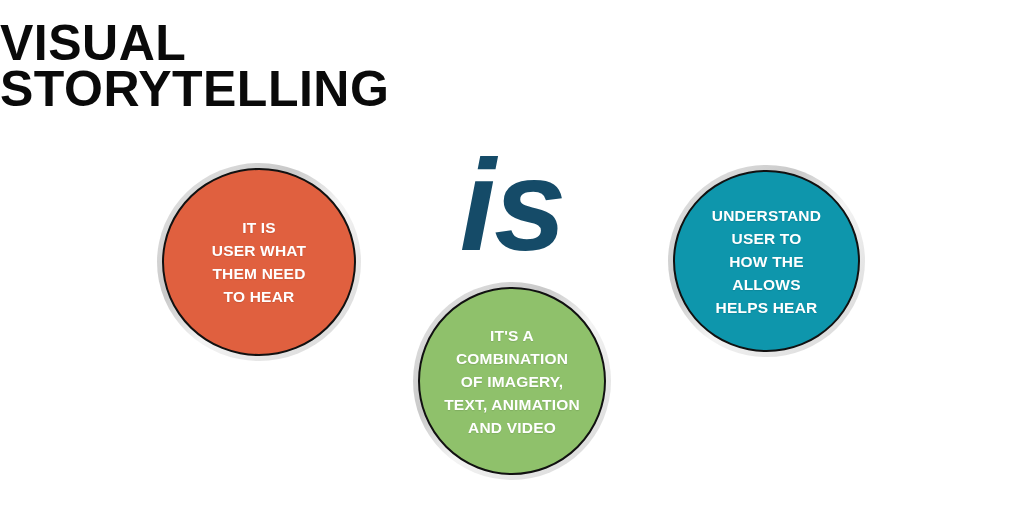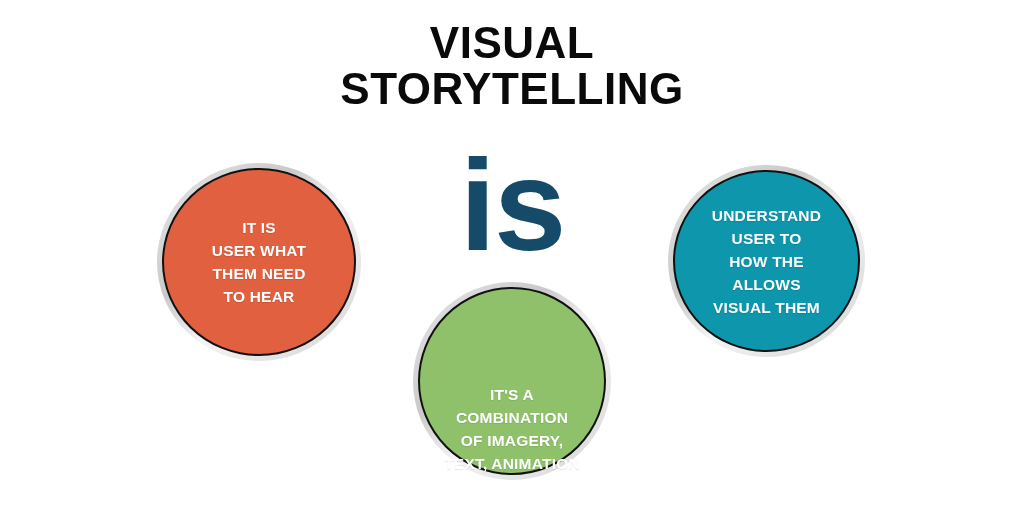--- a/index.html
+++ b/index.html
@@ -17,43 +17,43 @@
     font-family: "Liberation Sans", sans-serif;
     -webkit-font-smoothing: antialiased;
   }
 
   
   .title-block {
     position: absolute;
     left: 0;
     top: 20px;
     width: 1024px;
-    text-align: center;
     color: #0a0a0a;
     font-weight: bold;
-    font-size: 44px;
+    font-size: 50px;
     line-height: 46px;
     letter-spacing: 0.5px;
   }
   .title-line {
     display: block;
     white-space: nowrap;
   }
 
   
   .center-word {
     position: absolute;
     left: 412px;
     top: 140px;
     width: 200px;
     text-align: center;
     font-weight: bold;
     font-size: 130px;
     line-height: 130px;
     letter-spacing: -2px;
+    font-style: italic;
   }
 
   
   .node {
     position: absolute;
     border-radius: 50%;
     box-sizing: border-box;
     display: flex;
     align-items: center;
     justify-content: center;
@@ -107,21 +107,21 @@
     line-height: 23px;
     text-align: center;
     letter-spacing: 0.2px;
     width: 88%;
     text-shadow: 0 1px 1px rgba(0,0,0,0.10);
   }
   .node .label span { display: block; white-space: nowrap; }
 
   
   #node-left   { left: 162px; top: 168px; width: 194px; height: 188px; }
-  #node-center { left: 418px; top: 287px; width: 188px; height: 188px; align-items: flex-end; }
+  #node-center { left: 418px; top: 287px; width: 188px; height: 188px; }
   #node-right  { left: 673px; top: 170px; width: 187px; height: 182px; }
 </style>
 </head>
 <body>
 
 <div id="canvas" style="background: rgb(255, 255, 255);">
 
   <div class="title-block" style="color: rgb(10, 10, 10);">
     <span class="title-line">VISUAL</span>
     <span class="title-line">STORYTELLING</span>
@@ -143,29 +143,30 @@
 
   <div class="node" id="node-center">
     <div class="shadow"></div>
     <div class="ring"></div>
     <div class="disc" style="background: rgb(143, 193, 107); border-color: rgb(17, 17, 17);"></div>
     <div class="label">
       <span>IT'S A</span>
       <span>COMBINATION</span>
       <span>OF IMAGERY,</span>
       <span>TEXT, ANIMATION</span>
+      <span>AND VIDEO</span>
     </div>
   </div>
 
   <div class="node" id="node-right">
     <div class="shadow"></div>
     <div class="ring"></div>
     <div class="disc" style="background: rgb(14, 150, 172); border-color: rgb(17, 17, 17);"></div>
     <div class="label">
       <span>UNDERSTAND</span>
       <span>USER TO</span>
       <span>HOW THE</span>
       <span>ALLOWS</span>
-      <span>VISUAL THEM</span>
+      <span>HELPS HEAR</span>
     </div>
   </div>
 
 </div>
 
 </body></html>

